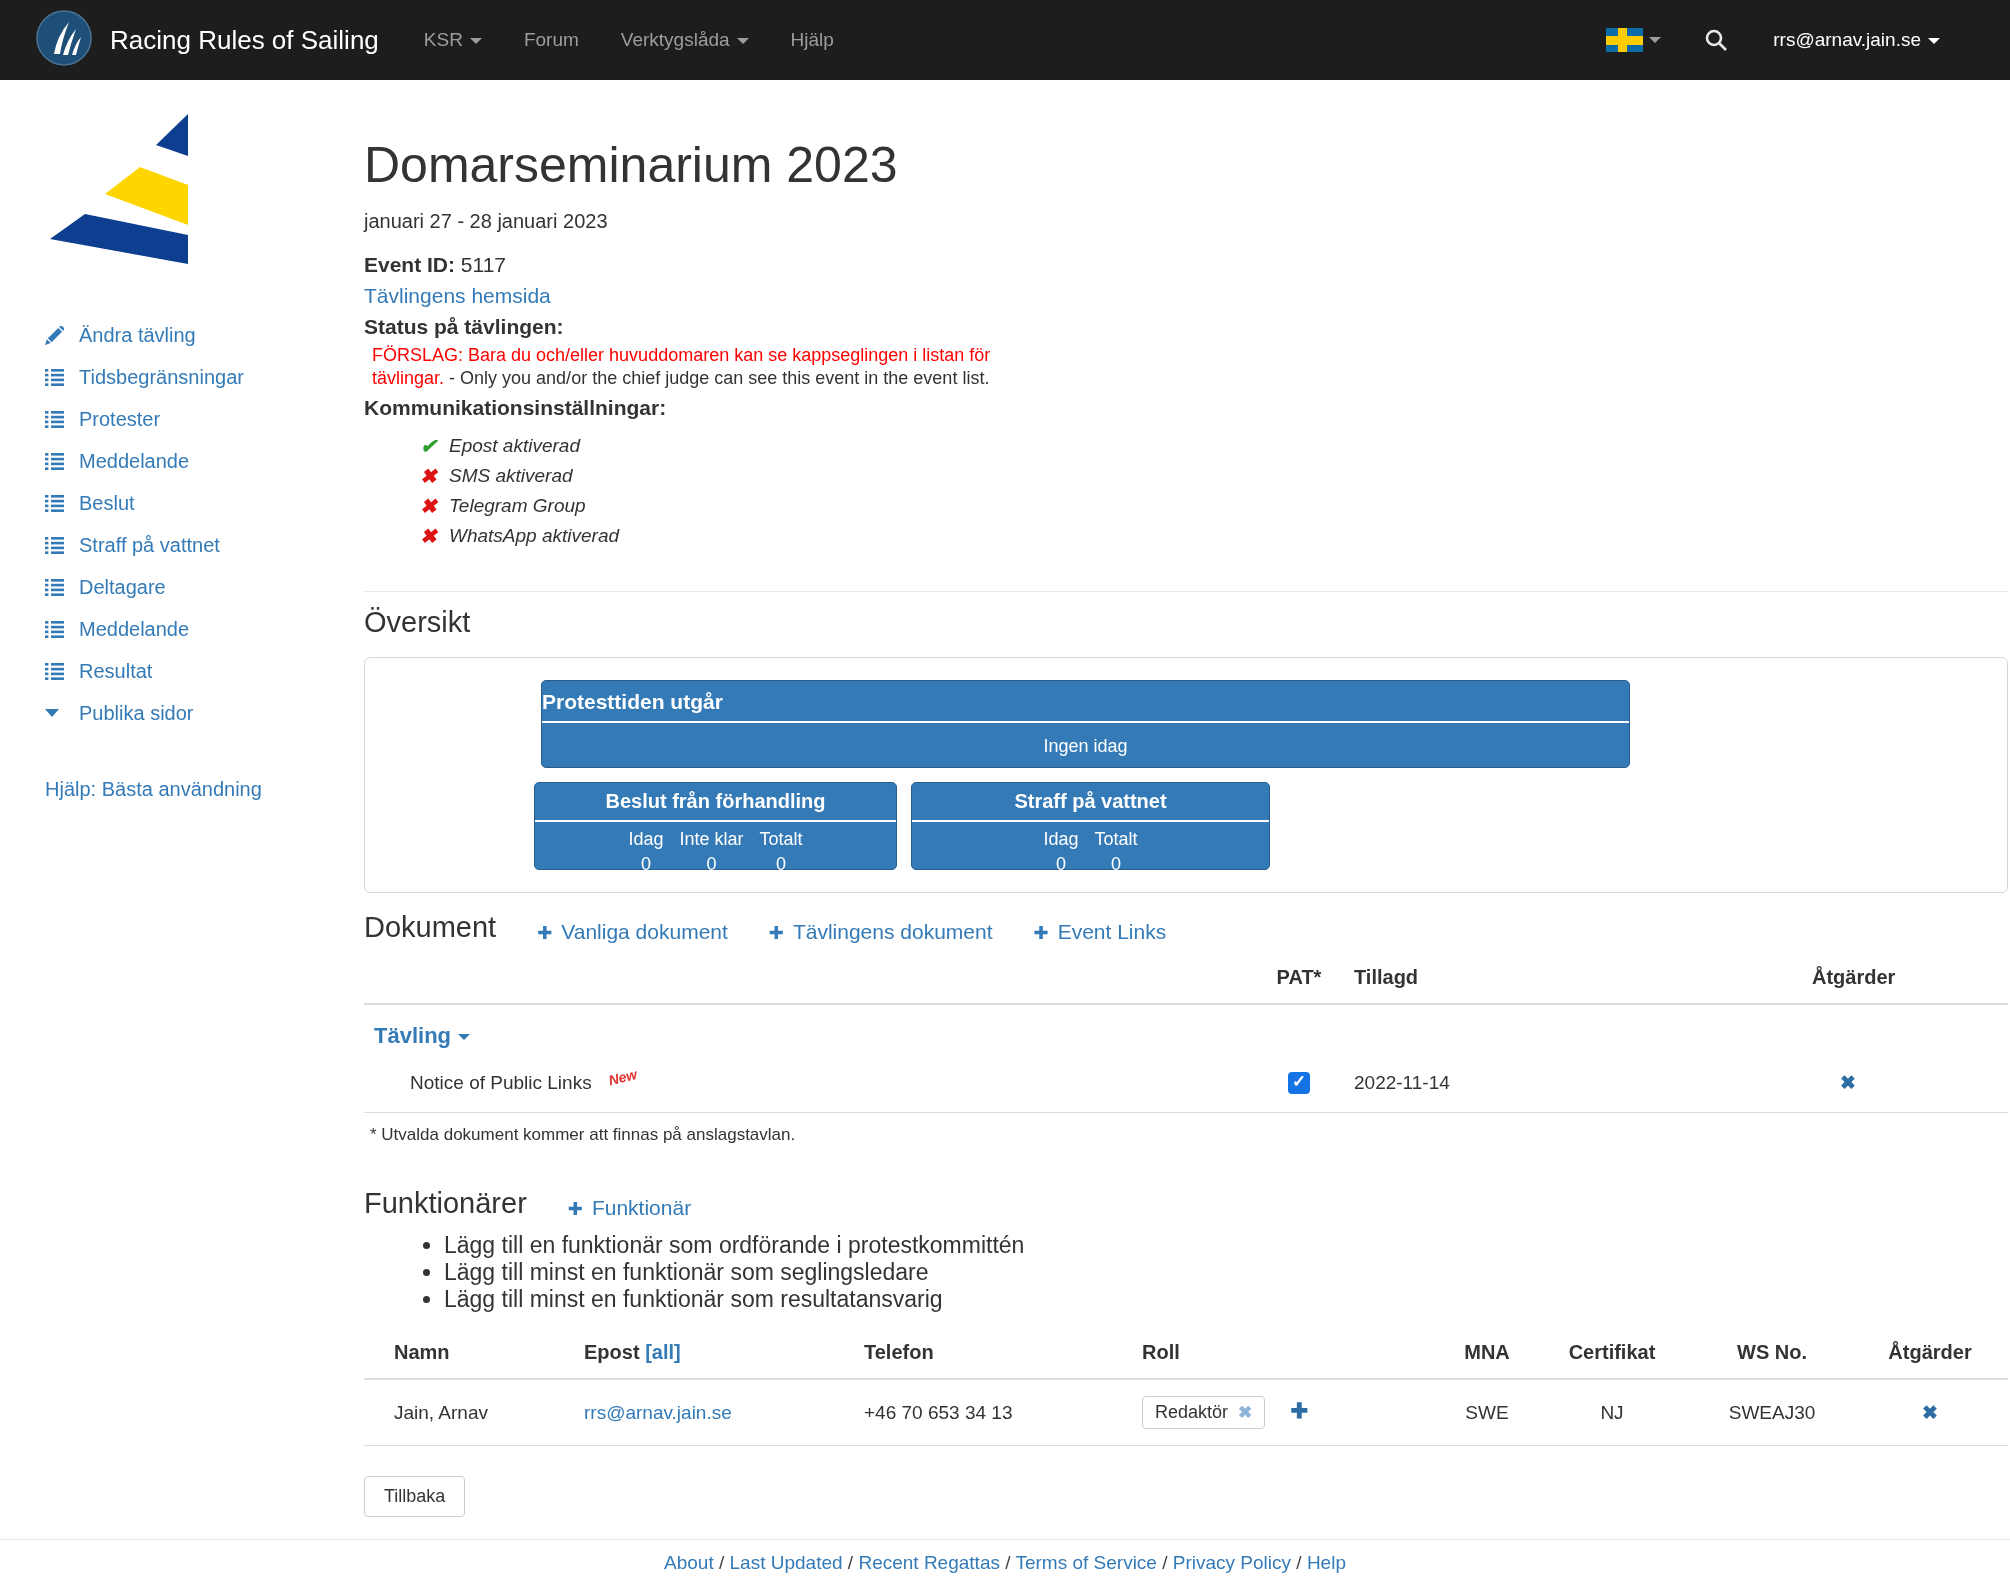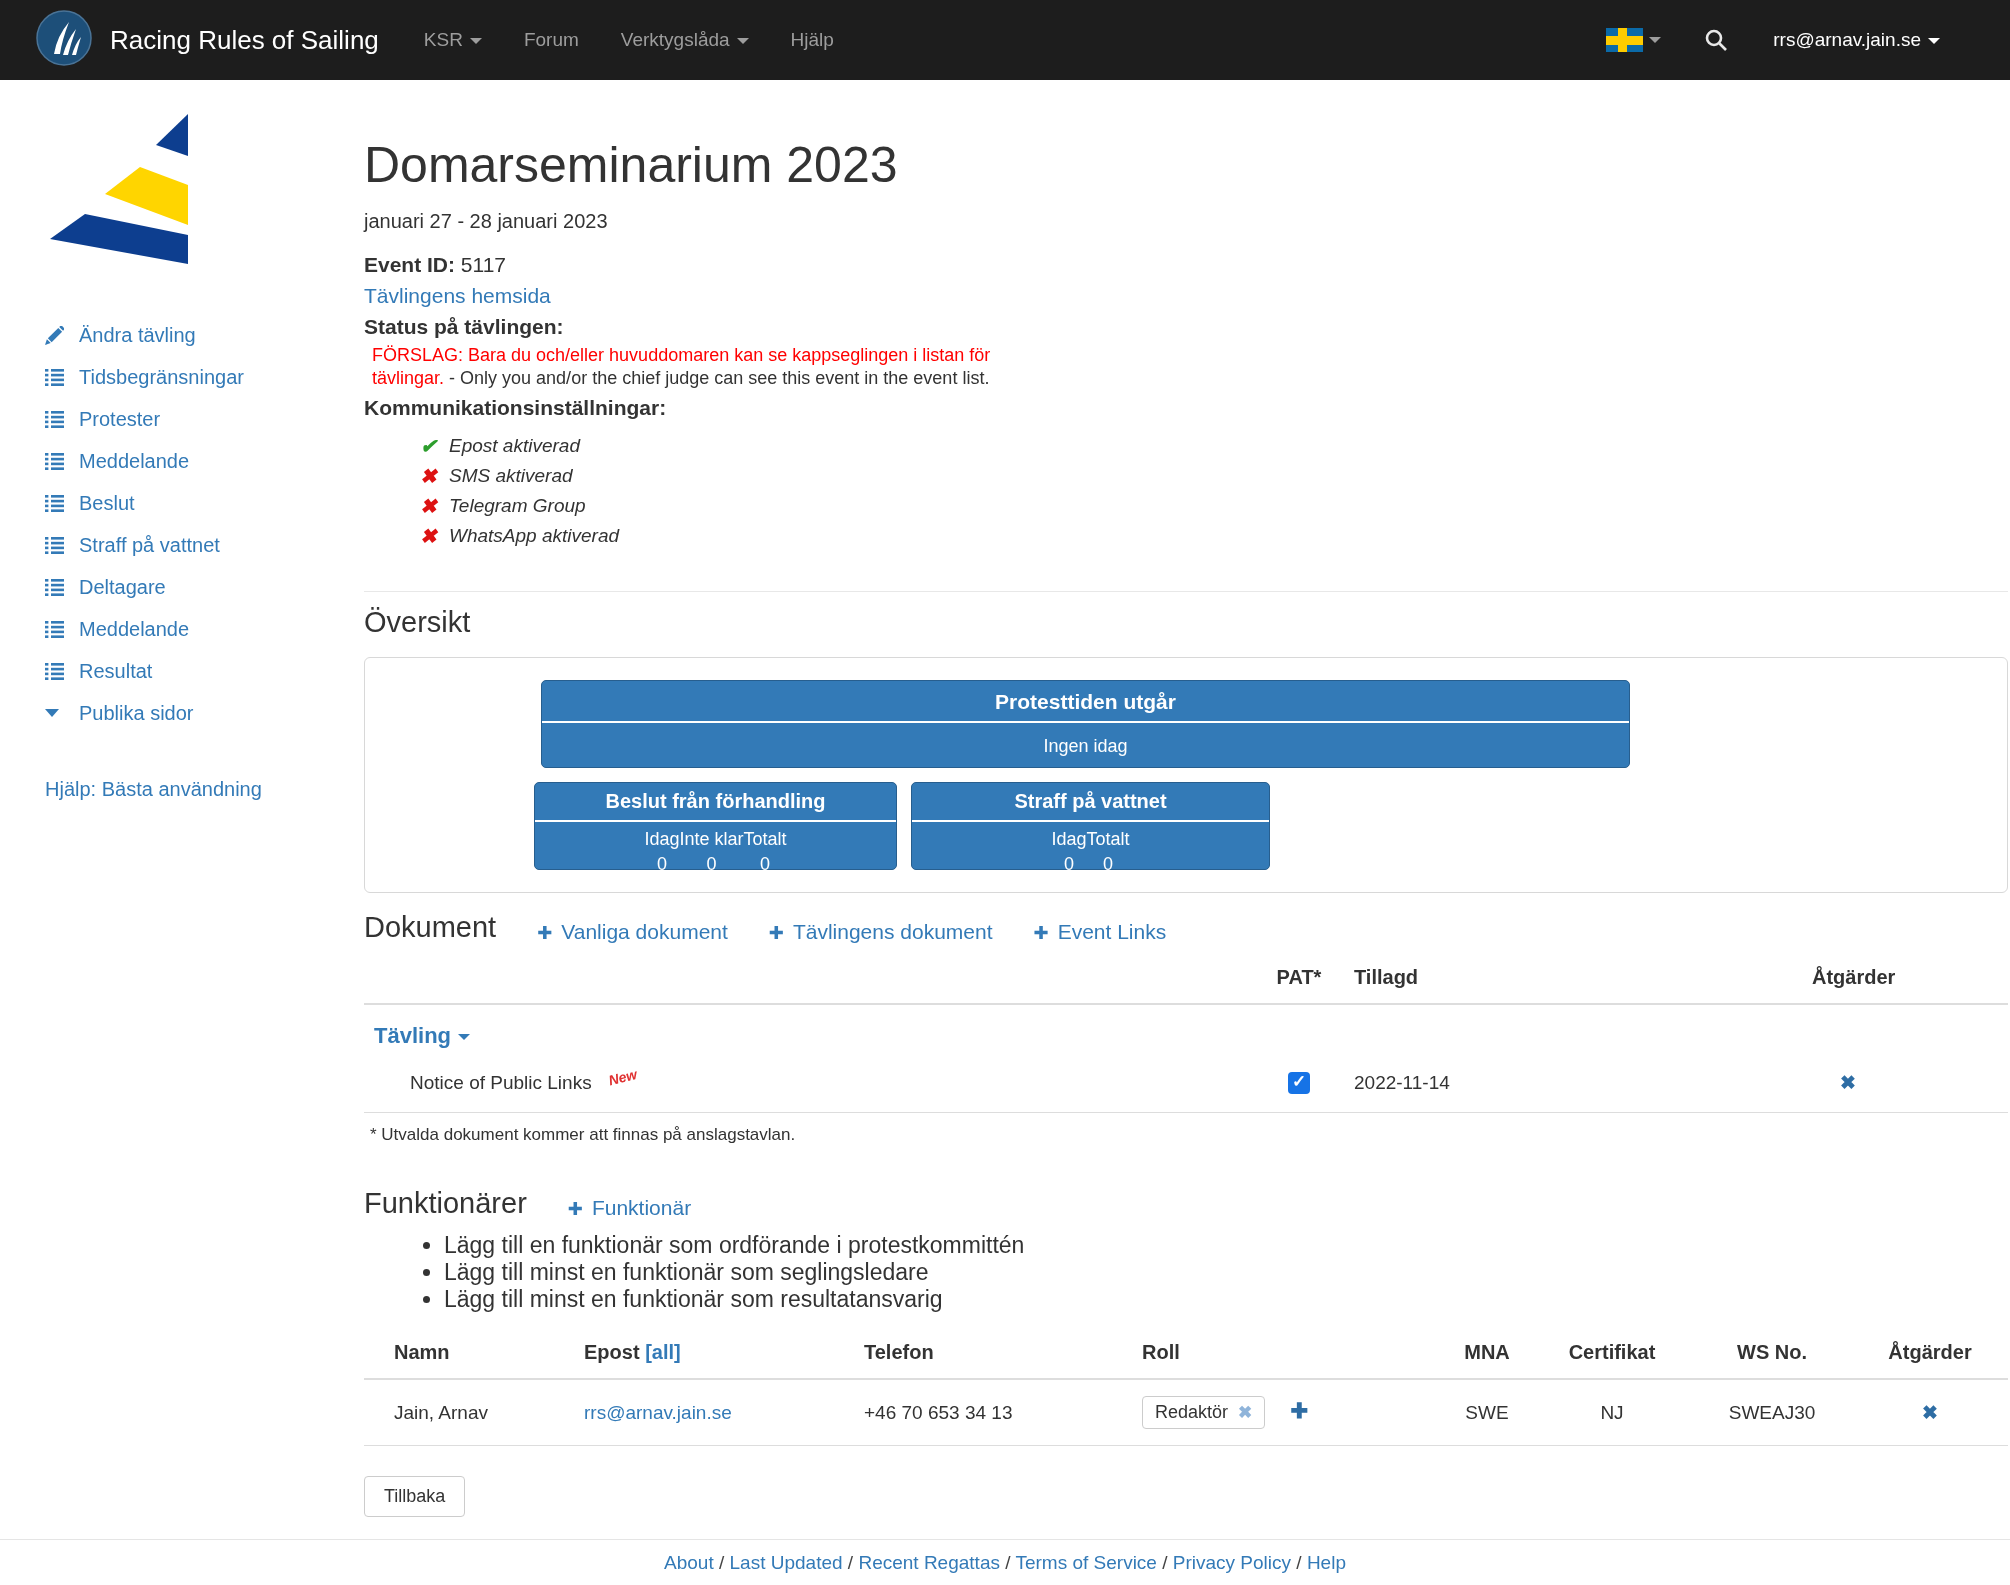--- a/index.html
+++ b/index.html
@@ -58,28 +58,28 @@
   .cicon-ok { color:#2d9e2d; } .cicon-ok::before { content:"✔"; }
   .cicon-no { color:#dd1212; } .cicon-no::before { content:"✖"; }
 
   hr.sep { border:none; border-top:1px solid #e8e8e8; margin:40px 0 14px; }
   h2 { font-size:29px; font-weight:400; margin:0; color:#333; }
 
   
   .overview-panel { border:1px solid #d8d8d8; border-radius:6px; margin-top:18px; padding:22px 0; }
   .bluebox { background:#337ab7; border:1px solid #275e8e; border-radius:5px; color:#fff; }
   .box-wide { width:1089px; margin-left:176px; height:88px; }
-  .box-title { font-size:21px; font-weight:bold; text-align:center; padding-top:9px; }
+  .box-title { font-size:21px; font-weight:bold; padding-top:9px; }
   .box-title-sm { font-size:20px; font-weight:bold; text-align:center; padding-top:7px; }
   .box-rule { border-bottom:2px solid #fff; margin-top:7px; }
   .box-value { text-align:center; font-size:18px; margin-top:13px; }
   .box-row { display:flex; gap:14px; margin-left:169px; margin-top:14px; }
   .box-sm1 { width:363px; height:88px; }
   .box-sm2 { width:359px; height:88px; }
-  .box-cols { display:flex; justify-content:center; margin-top:5px; }
+  .box-cols { display:flex; justify-content:center; gap:16px; margin-top:5px; }
   .box-col { display:flex; flex-direction:column; align-items:center; font-size:18px; line-height:25px; }
 
   
   .sec-head { display:flex; align-items:flex-end; margin-top:18px;gap:9px; }
   .add-link { margin-left:32px; font-size:21px; color:#337ab7; cursor:pointer; white-space:nowrap; }
   .plus-icon::before { content:"✚"; font-size:18px; margin-right:9px; color:#337ab7; }
 
   
   table { border-collapse:collapse; width:100%; table-layout:fixed; }
   th { font-size:20px; font-weight:bold; text-align:left; padding:6px 0 14px; border-bottom:2px solid #ddd; color:#333; }

